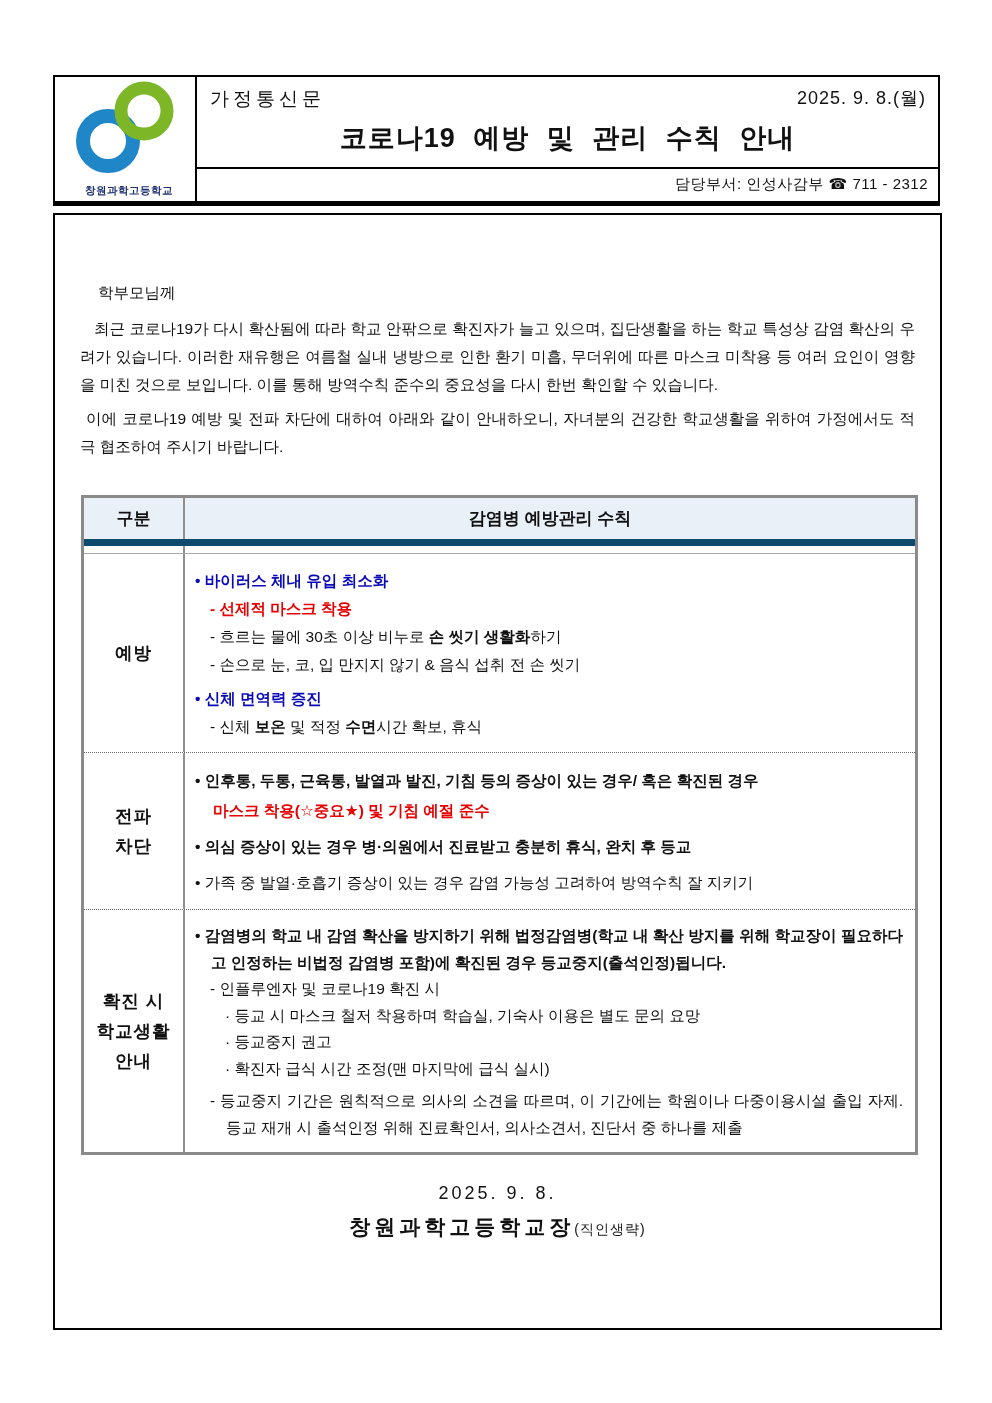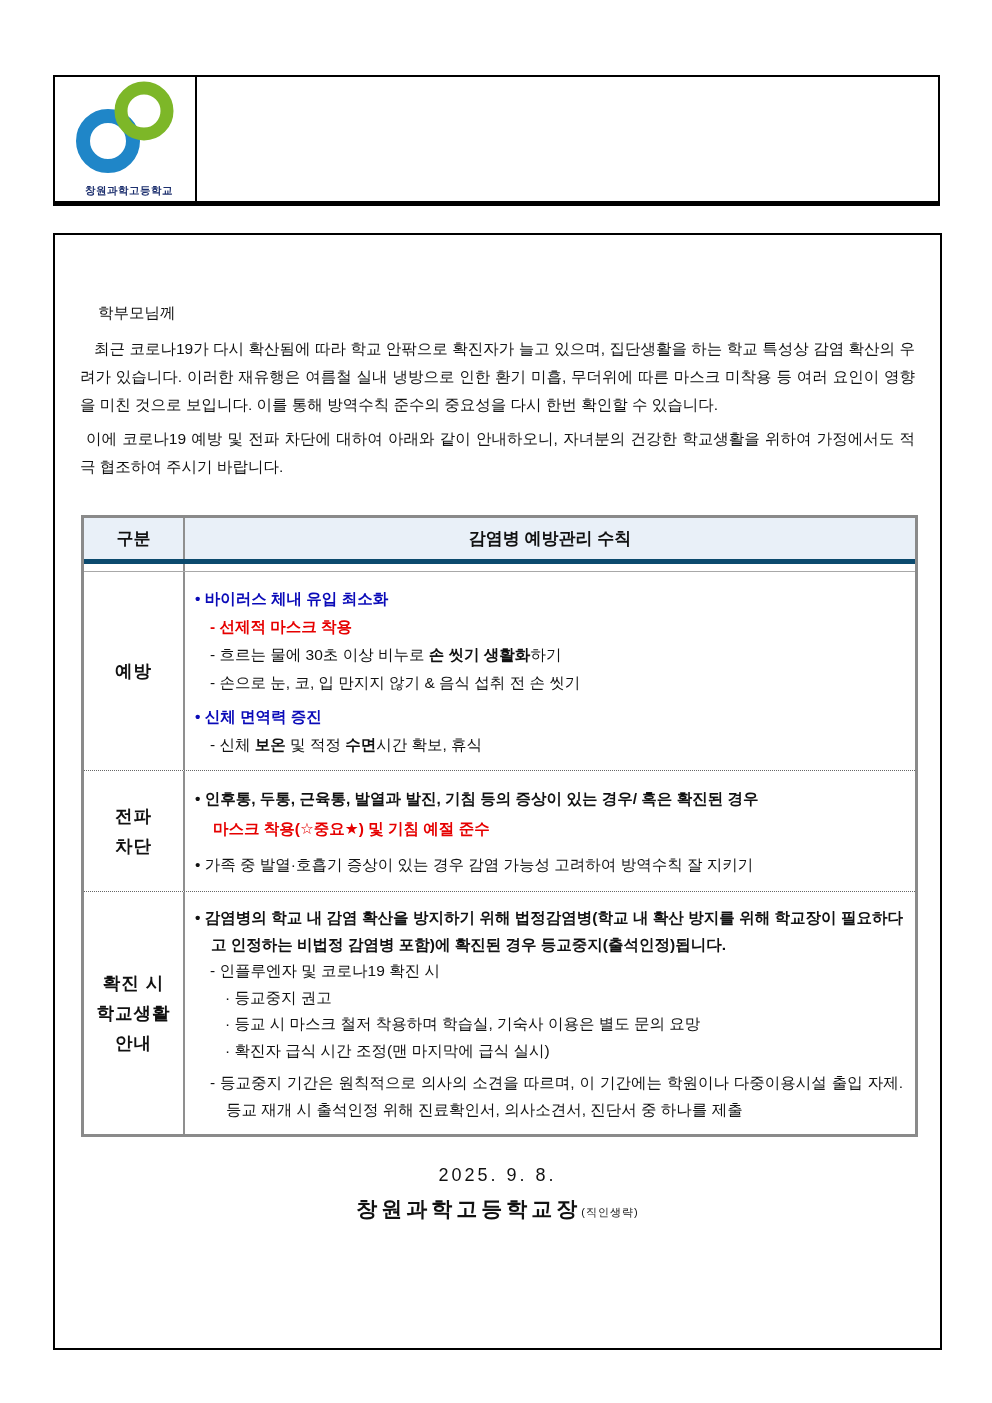--- a/index.html
+++ b/index.html
@@ -34,35 +34,35 @@
   }
   .header-dept{
     border-top:2px solid #000;text-align:right;font-size:15px;
     padding:6px 10px 7px 0;letter-spacing:0.5px;
   }
 
   
   .content-box{
     position:absolute;left:53px;top:213px;width:889px;height:1117px;
     box-sizing:border-box;border:2px solid #000;
-    padding:64px 25px 0 25px;background:#fff;margin-top:20px;
+    padding:64px 25px 0 25px;background:#fff;
   }
   .greeting{font-size:15.5px;padding-left:18px;line-height:28px;margin-bottom:8px;}
   .para{font-size:15.5px;line-height:28px;margin:0 0 6px 0;
         text-align:justify;word-break:break-all;}
   .para.p1{text-indent:14px;}
   .para.p2{text-indent:6px;}
 
   
   .notice-table{
     margin:34px 0 0 1px;width:837px;box-sizing:border-box;
     border:3px solid #8a8a8a;background:#fff;
   }
   .t-head{display:grid;grid-template-columns:101px 1fr;background:#e9f0f8;
-          border-bottom:5px solid #0c4a6e;height:41px;}
+          border-bottom:7px solid #0c4a6e;height:41px;}
   .t-head div{display:flex;align-items:center;justify-content:center;
               font-weight:bold;font-size:17px;}
   .t-spacer{display:grid;grid-template-columns:101px 1fr;height:7px;
             border-bottom:1px solid #a8a8a8;}
   .t-row{display:grid;grid-template-columns:101px 1fr;}
   .t-row.dotted{border-bottom:1.5px dotted #666;}
   .c1{border-right:2px solid #8f8f8f;box-sizing:border-box;}
   .t-row .c1{display:flex;flex-direction:column;align-items:center;justify-content:center;
              font-weight:bold;font-size:17.5px;line-height:30px;letter-spacing:1px;}
   .t-row .c2{padding:13px 12px 11px 8px;box-sizing:border-box;}
@@ -76,36 +76,44 @@
   .ind2{padding-left:32px;}
   .gap{margin-top:6px;}
   .hang0{padding-left:18px;text-indent:-16px;text-align:justify;word-break:break-all;}
   .hang1{padding-left:33px;text-indent:-16px;text-align:justify;word-break:break-all;}
   .cont{padding-left:20px;}
 
   
   .footer-date{text-align:center;font-size:18px;letter-spacing:3px;margin-top:28px;}
   .footer-signer{text-align:center;font-size:21px;font-weight:bold;
                  letter-spacing:4px;margin-top:9px;}
-  .signer-note{font-size:11px;font-weight:normal;letter-spacing:1px;}
+  .signer-note{font-size:14px;font-weight:normal;letter-spacing:1px;}
 </style>
 </head>
 <body>
 
 <div class="page">
 
   <div class="header-box">
     <div class="logo-cell">
       <span class="logo-rings">
         <svg width="116" height="98" viewBox="0 0 116 98">
           <circle cx="41" cy="60" r="25" fill="none" stroke="#1f86c8" stroke-width="14"></circle>
           <circle cx="77" cy="30" r="23" fill="none" stroke="#7db728" stroke-width="13"></circle>
         </svg>
       </span>
       <span class="logo-text">창원과학고등학교</span>
+    </div>
+    <div class="header-right">
+      <div class="header-top">
+        <span class="doc-type">가정통신문</span>
+        <span class="header-date">2025. 9. 8.(월)</span>
+      </div>
+      <div class="header-title">코로나19 예방 및 관리 수칙 안내</div>
+      <div class="header-dept">담당부서: 인성사감부 ☎ 711 - 2312</div>
     </div>
   </div>
 
   <div class="content-box">
 
     <div class="greeting">학부모님께</div>
     <p class="para p1">최근 코로나19가 다시 확산됨에 따라 학교 안팎으로 확진자가 늘고 있으며, 집단생활을 하는 학교 특성상 감염 확산의 우려가 있습니다. 이러한 재유행은 여름철 실내 냉방으로 인한 환기 미흡, 무더위에 따른 마스크 미착용 등 여러 요인이 영향을 미친 것으로 보입니다. 이를 통해 방역수칙 준수의 중요성을 다시 한번 확인할 수 있습니다.</p>
     <p class="para p2">이에 코로나19 예방 및 전파 차단에 대하여 아래와 같이 안내하오니, 자녀분의 건강한 학교생활을 위하여 가정에서도 적극 협조하여 주시기 바랍니다.</p>
 
     <div class="notice-table">
@@ -133,35 +141,36 @@
       </div>
 
       <div class="t-row r2 dotted">
         <div class="c1">
           <span>전파</span>
           <span>차단</span>
         </div>
         <div class="c2">
           <div class="tl hang0"><span style="font-weight: bold;">• 인후통, 두통, 근육통, 발열과 발진, 기침 등의 증상이 있는 경우/ 혹은 확진된 경우</span></div>
           <div class="tl cont"><span style="font-weight: bold; color: rgb(230, 0, 0);">마스크 착용(☆중요★) 및 기침 예절 준수</span></div>
+          <div class="tl ind0 gap"><span style="font-weight: bold;">• 의심 증상이 있는 경우 병·의원에서 진료받고 충분히 휴식, 완치 후 등교</span></div>
           <div class="tl ind0 gap"><span>• 가족 중 발열·호흡기 증상이 있는 경우 감염 가능성 고려하여 방역수칙 잘 지키기</span></div>
         </div>
       </div>
 
       <div class="t-row r3">
         <div class="c1">
           <span>확진 시</span>
           <span>학교생활</span>
           <span>안내</span>
         </div>
         <div class="c2">
           <div class="tl hang0"><span style="font-weight: bold;">• 감염병의 학교 내 감염 확산을 방지하기 위해 법정감염병(학교 내 확산 방지를 위해 학교장이 필요하다고 인정하는 비법정 감염병 포함)에 확진된 경우 등교중지(출석인정)됩니다.</span></div>
           <div class="tl ind1"><span>- 인플루엔자 및 코로나19 확진 시</span></div>
+          <div class="tl ind2"><span>· 등교 시 마스크 철저 착용하며 학습실, 기숙사 이용은 별도 문의 요망</span></div>
           <div class="tl ind2"><span>· 등교중지 권고</span></div>
-          <div class="tl ind2"><span>· 등교 시 마스크 철저 착용하며 학습실, 기숙사 이용은 별도 문의 요망</span></div>
           <div class="tl ind2"><span>· 확진자 급식 시간 조정(맨 마지막에 급식 실시)</span></div>
           <div class="tl hang1 gap"><span>- 등교중지 기간은 원칙적으로 의사의 소견을 따르며, 이 기간에는 학원이나 다중이용시설 출입 자제. 등교 재개 시 출석인정 위해 진료확인서, 의사소견서, 진단서 중 하나를 제출</span></div>
         </div>
       </div>
     </div>
 
     <div class="footer-date">2025. 9. 8.</div>
     <div class="footer-signer">
       <span>창원과학고등학교장</span><span class="signer-note">(직인생략)</span>
     </div>

